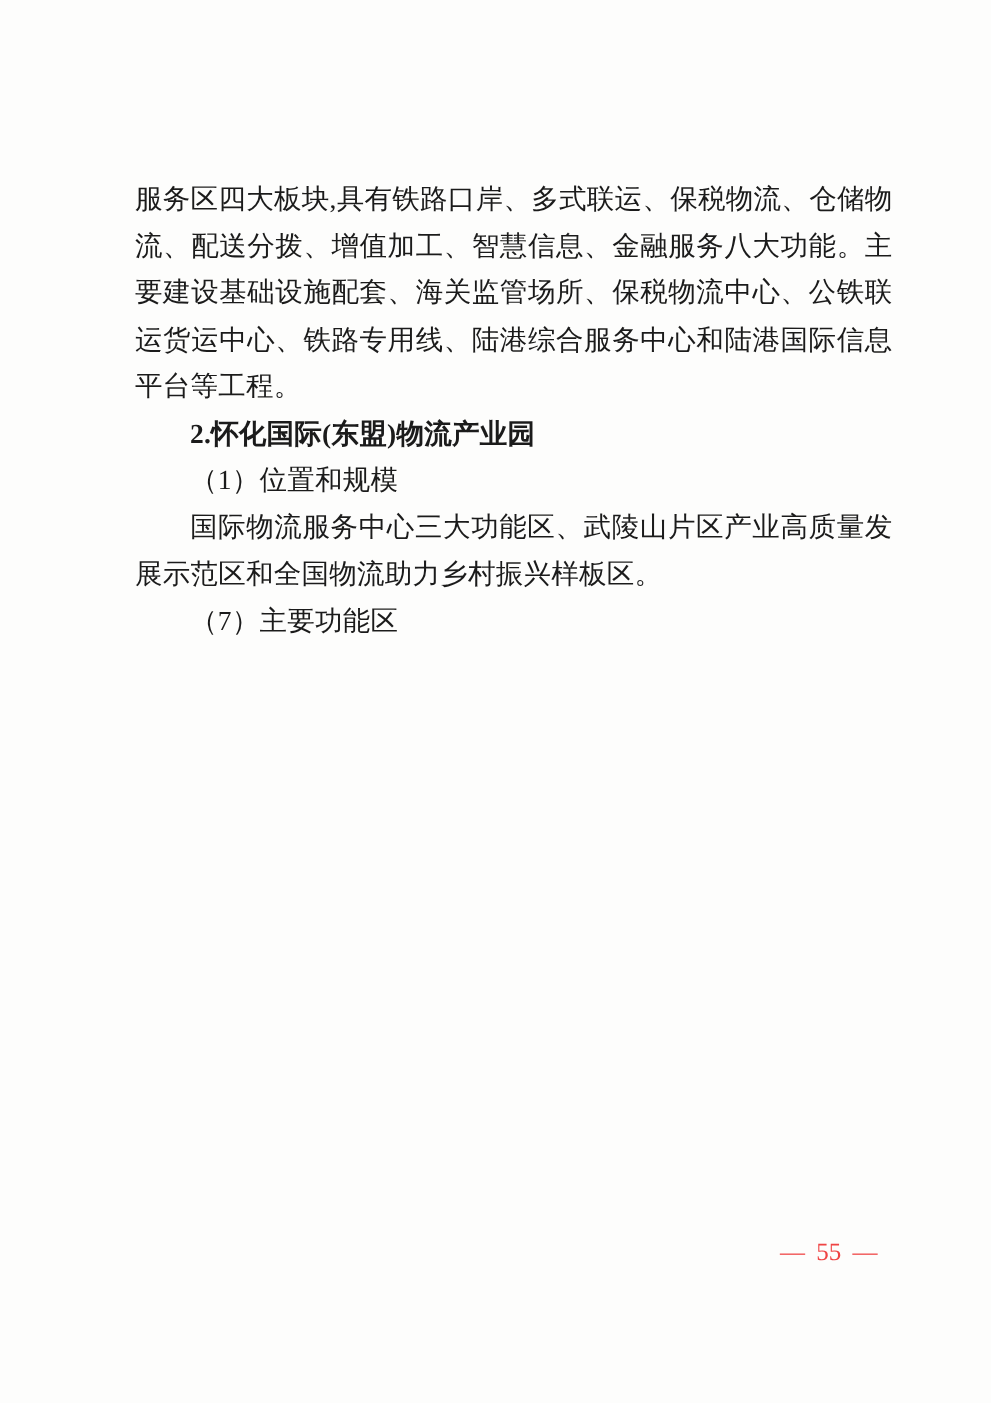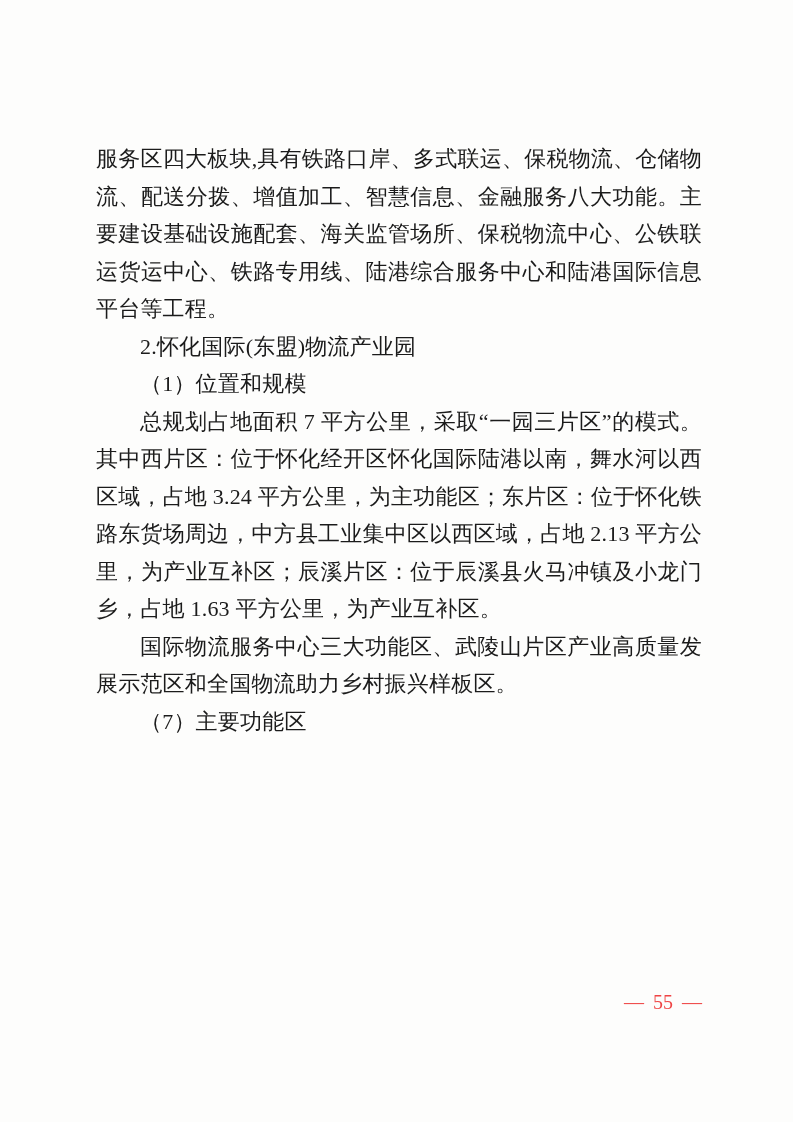--- a/index.html
+++ b/index.html
@@ -12,38 +12,38 @@
     width: 793px;
     height: 1122px;
     margin: 0 auto;
     background: #fdfdfc;
     color: #1b1b1b;
     font-family: "Liberation Serif", "DejaVu Serif", serif;
     overflow: hidden;
   }
   .text-block {
     position: absolute;
-    left: 96px;
+    left: 108px;
     top: 140px;
     width: 606px;
     font-size: 22px;
     line-height: 37.5px;
     text-align: justify;
     text-justify: inter-ideograph;
     letter-spacing: 0.2px;
   }
   .para {
     margin: 0;
     text-indent: 2em;
   }
   .para.no-indent {
     text-indent: 0;
   }
   .para.heading {
-    font-weight: 400;
+    font-weight: 700;
   }
   .footer {
     position: absolute;
     top: 991px;
     right: 91px;
     font-size: 20px;
     color: #ef4444;
     white-space: nowrap;
   }
   .footer .dash {
@@ -55,21 +55,20 @@
 </style>
 </head>
 <body>
 
 <div class="page">
 
   <div class="text-block">
     <p class="para no-indent">服务区四大板块,具有铁路口岸、多式联运、保税物流、仓储物流、配送分拨、增值加工、智慧信息、金融服务八大功能。主要建设基础设施配套、海关监管场所、保税物流中心、公铁联运货运中心、铁路专用线、陆港综合服务中心和陆港国际信息平台等工程。</p>
     <p class="para heading">2.怀化国际(东盟)物流产业园</p>
     <p class="para">（1）位置和规模</p>
-    <p class="para">总规划占地面积 7 平方公里，采取“一园三片区”的模式。其中西片区：位于怀化经开区怀化国际陆港以南，舞水河以西区域，占地 3.24 平方公里，为主功能区；东片区：位于怀化铁路东货场周边，中方县工业集中区以西区域，占地 2.13 平方公里，为产业互补区；辰溪片区：位于辰溪县火马冲镇及小龙门乡，占地 1.63 平方公里，为产业互补区。</p>
     <p class="para">国际物流服务中心三大功能区、武陵山片区产业高质量发展示范区和全国物流助力乡村振兴样板区。</p>
     <p class="para">（7）主要功能区</p>
   </div>
 
   <div class="footer">
     <span class="dash">—</span><span class="page-number">55</span><span class="dash">—</span>
   </div>
 
 </div>
 

